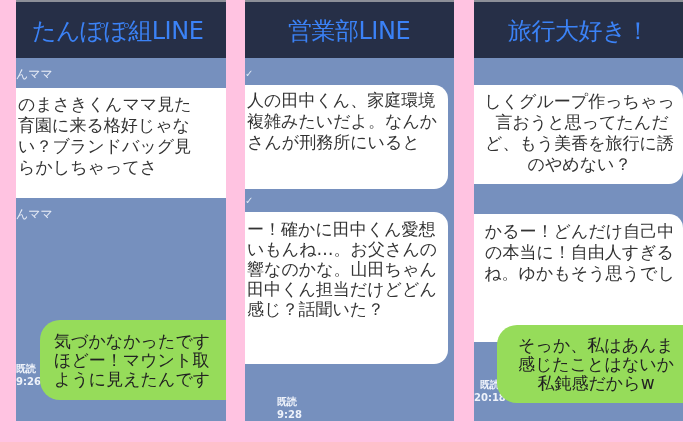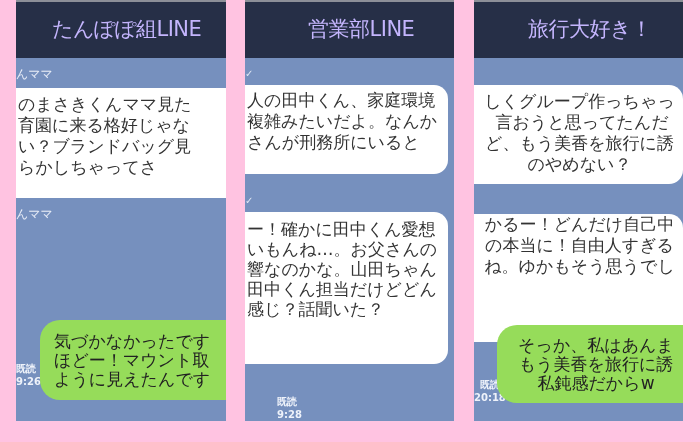--- a/index.html
+++ b/index.html
@@ -29,25 +29,24 @@
       position: absolute;
       left: 0; right: 0; top: 0;
       height: 58px;
       background: #262f47;
       border-top: 2px solid #8c8f98;
       box-sizing: border-box;
     }
     .header-title {
       position: absolute;
       top: 13px;
-      color: #c4b5fd;
-      font-size: 21px;
+      color: #3b82f6;
+      font-size: 24px;
       white-space: nowrap;
       letter-spacing: -0.5px;
-      margin-left: 20px;
     }
     .panel-1 .header-title { left: 16px; }
     .panel-2 .header-title { left: 43px; }
     .panel-3 .header-title { left: 34px; }
 
     .sender {
       position: absolute;
       left: 0;
       color: #e8edf7;
       font-size: 12px;
@@ -119,42 +118,42 @@
   <div class="bubble-green" style="left:24px; top:320px; width:186px; height:80px; padding-top:12px;">気づかなかったです
 ほどー！マウント取
 ように見えたんです</div>
 </div>
 
 <div class="panel panel-2">
   <div class="header">
     <span class="header-title">営業部LINE</span>
   </div>
   <span class="checkmark" style="top:68px;">✓</span>
-  <div class="bubble-white" style="left:0; top:85px; width:203px; height:89px; padding-top:5px;">人の田中くん、家庭環境
+  <div class="bubble-white" style="left:0; top:85px; width:203px; height:104px; padding-top:5px;">人の田中くん、家庭環境
 複雑みたいだよ。なんか
 さんが刑務所にいると</div>
   <span class="checkmark" style="top:195px;">✓</span>
   <div class="bubble-white" style="left:0; top:212px; width:203px; height:152px; padding-top:7px; line-height:20px;">ー！確かに田中くん愛想
 いもんね…。お父さんの
 響なのかな。山田ちゃん
 田中くん担当だけどどん
 感じ？話聞いた？</div>
   <div class="read-info" style="top:395px;margin-left:32px;"><span>既読</span>
 <span>9:28</span></div>
 </div>
 
 <div class="panel panel-3">
   <div class="header">
     <span class="header-title">旅行大好き！</span>
   </div>
   <div class="bubble-white" style="left:0; top:85px; width:209px; height:99px; padding-top:6px;">しくグループ作っちゃっ
  言おうと思ってたんだ
 ど、もう美香を旅行に誘
 のやめない？</div>
-  <div class="bubble-white" style="left:0; top:214px; width:209px; height:128px; ">かるー！どんだけ自己中
+  <div class="bubble-white" style="left:0; top:214px; width:209px; height:128px; padding-top:7px;">かるー！どんだけ自己中
 の本当に！自由人すぎる
 ね。ゆかもそう思うでし</div>
   <div class="read-info" style="top:378px;"><span>既読</span>
 <span>20:18</span></div>
   <div class="bubble-green" style="left:23px; top:325px; width:186px; height:78px; padding-top:11px; padding-left:12px;">そっか、私はあんま
-もう美香を旅行に誘
+感じたことはないか
 私鈍感だからw</div>
 </div>
 
 </body></html>

